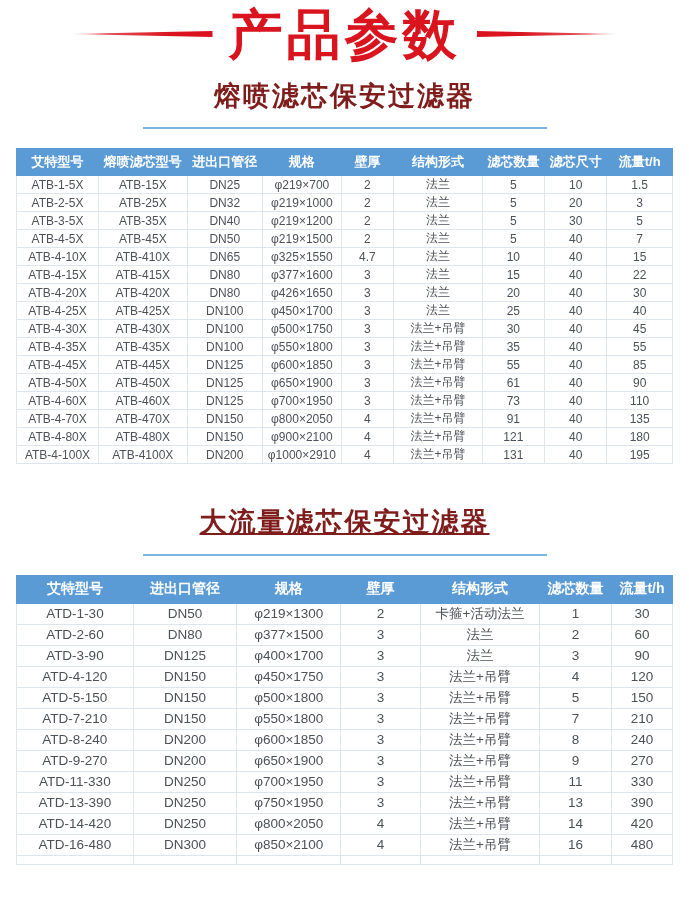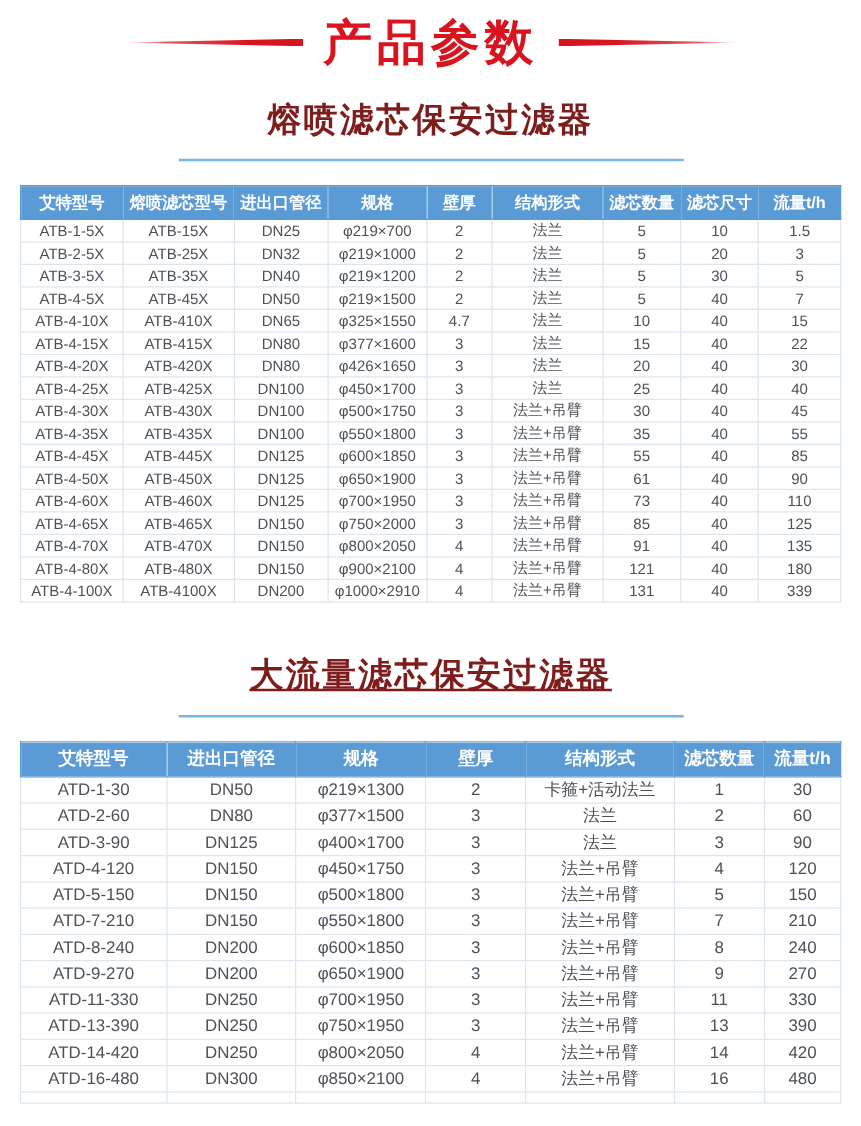--- a/index.html
+++ b/index.html
@@ -8,21 +8,21 @@
     width:689px; height:901px; overflow:hidden;
     font-family:"Liberation Sans", sans-serif;
     position:relative;
   }
   
   .banner {
     display:flex; align-items:center; justify-content:center;
     gap:16px; padding-top:10px; height:58px;
   }
   .banner-title {
-    color:#d9141f; font-size:39px; font-weight:900;
+    color:#d9141f; font-size:54px; font-weight:900;
     letter-spacing:4px; line-height:1; white-space:nowrap;
   }
   .banner-line { width:146px; height:6px; }
   .banner-line.left {
     background:linear-gradient(to left, #d9141f 30%, #e4565e 75%, rgba(228,86,94,0));
     clip-path:polygon(0 50%, 100% 0, 100% 100%);
   }
   .banner-line.right {
     background:linear-gradient(to right, #d9141f 30%, #e4565e 75%, rgba(228,86,94,0));
     clip-path:polygon(0 0, 100% 50%, 0 100%);
@@ -240,31 +240,20 @@
         <td>ATB-460X</td>
         <td>DN125</td>
         <td>φ700×1950</td>
         <td>3</td>
         <td>法兰+吊臂</td>
         <td>73</td>
         <td>40</td>
         <td>110</td>
       </tr>
       <tr>
-        <td>ATB-4-65X</td>
-        <td>ATB-465X</td>
-        <td>DN150</td>
-        <td>φ750×2000</td>
-        <td>3</td>
-        <td>法兰+吊臂</td>
-        <td>85</td>
-        <td>40</td>
-        <td>125</td>
-      </tr>
-      <tr>
         <td>ATB-4-70X</td>
         <td>ATB-470X</td>
         <td>DN150</td>
         <td>φ800×2050</td>
         <td>4</td>
         <td>法兰+吊臂</td>
         <td>91</td>
         <td>40</td>
         <td>135</td>
       </tr>
@@ -281,21 +270,21 @@
       </tr>
       <tr>
         <td>ATB-4-100X</td>
         <td>ATB-4100X</td>
         <td>DN200</td>
         <td>φ1000×2910</td>
         <td>4</td>
         <td>法兰+吊臂</td>
         <td>131</td>
         <td>40</td>
-        <td>339</td>
+        <td>195</td>
       </tr>
     </tbody>
 </table>
 
 <div class="section-title" style="margin-top:42px;text-decoration:underline;">大流量滤芯保安过滤器</div>
 <div class="rule"></div>
 
 <table class="spec-table t2">
   <colgroup>
     <col class="c1">

